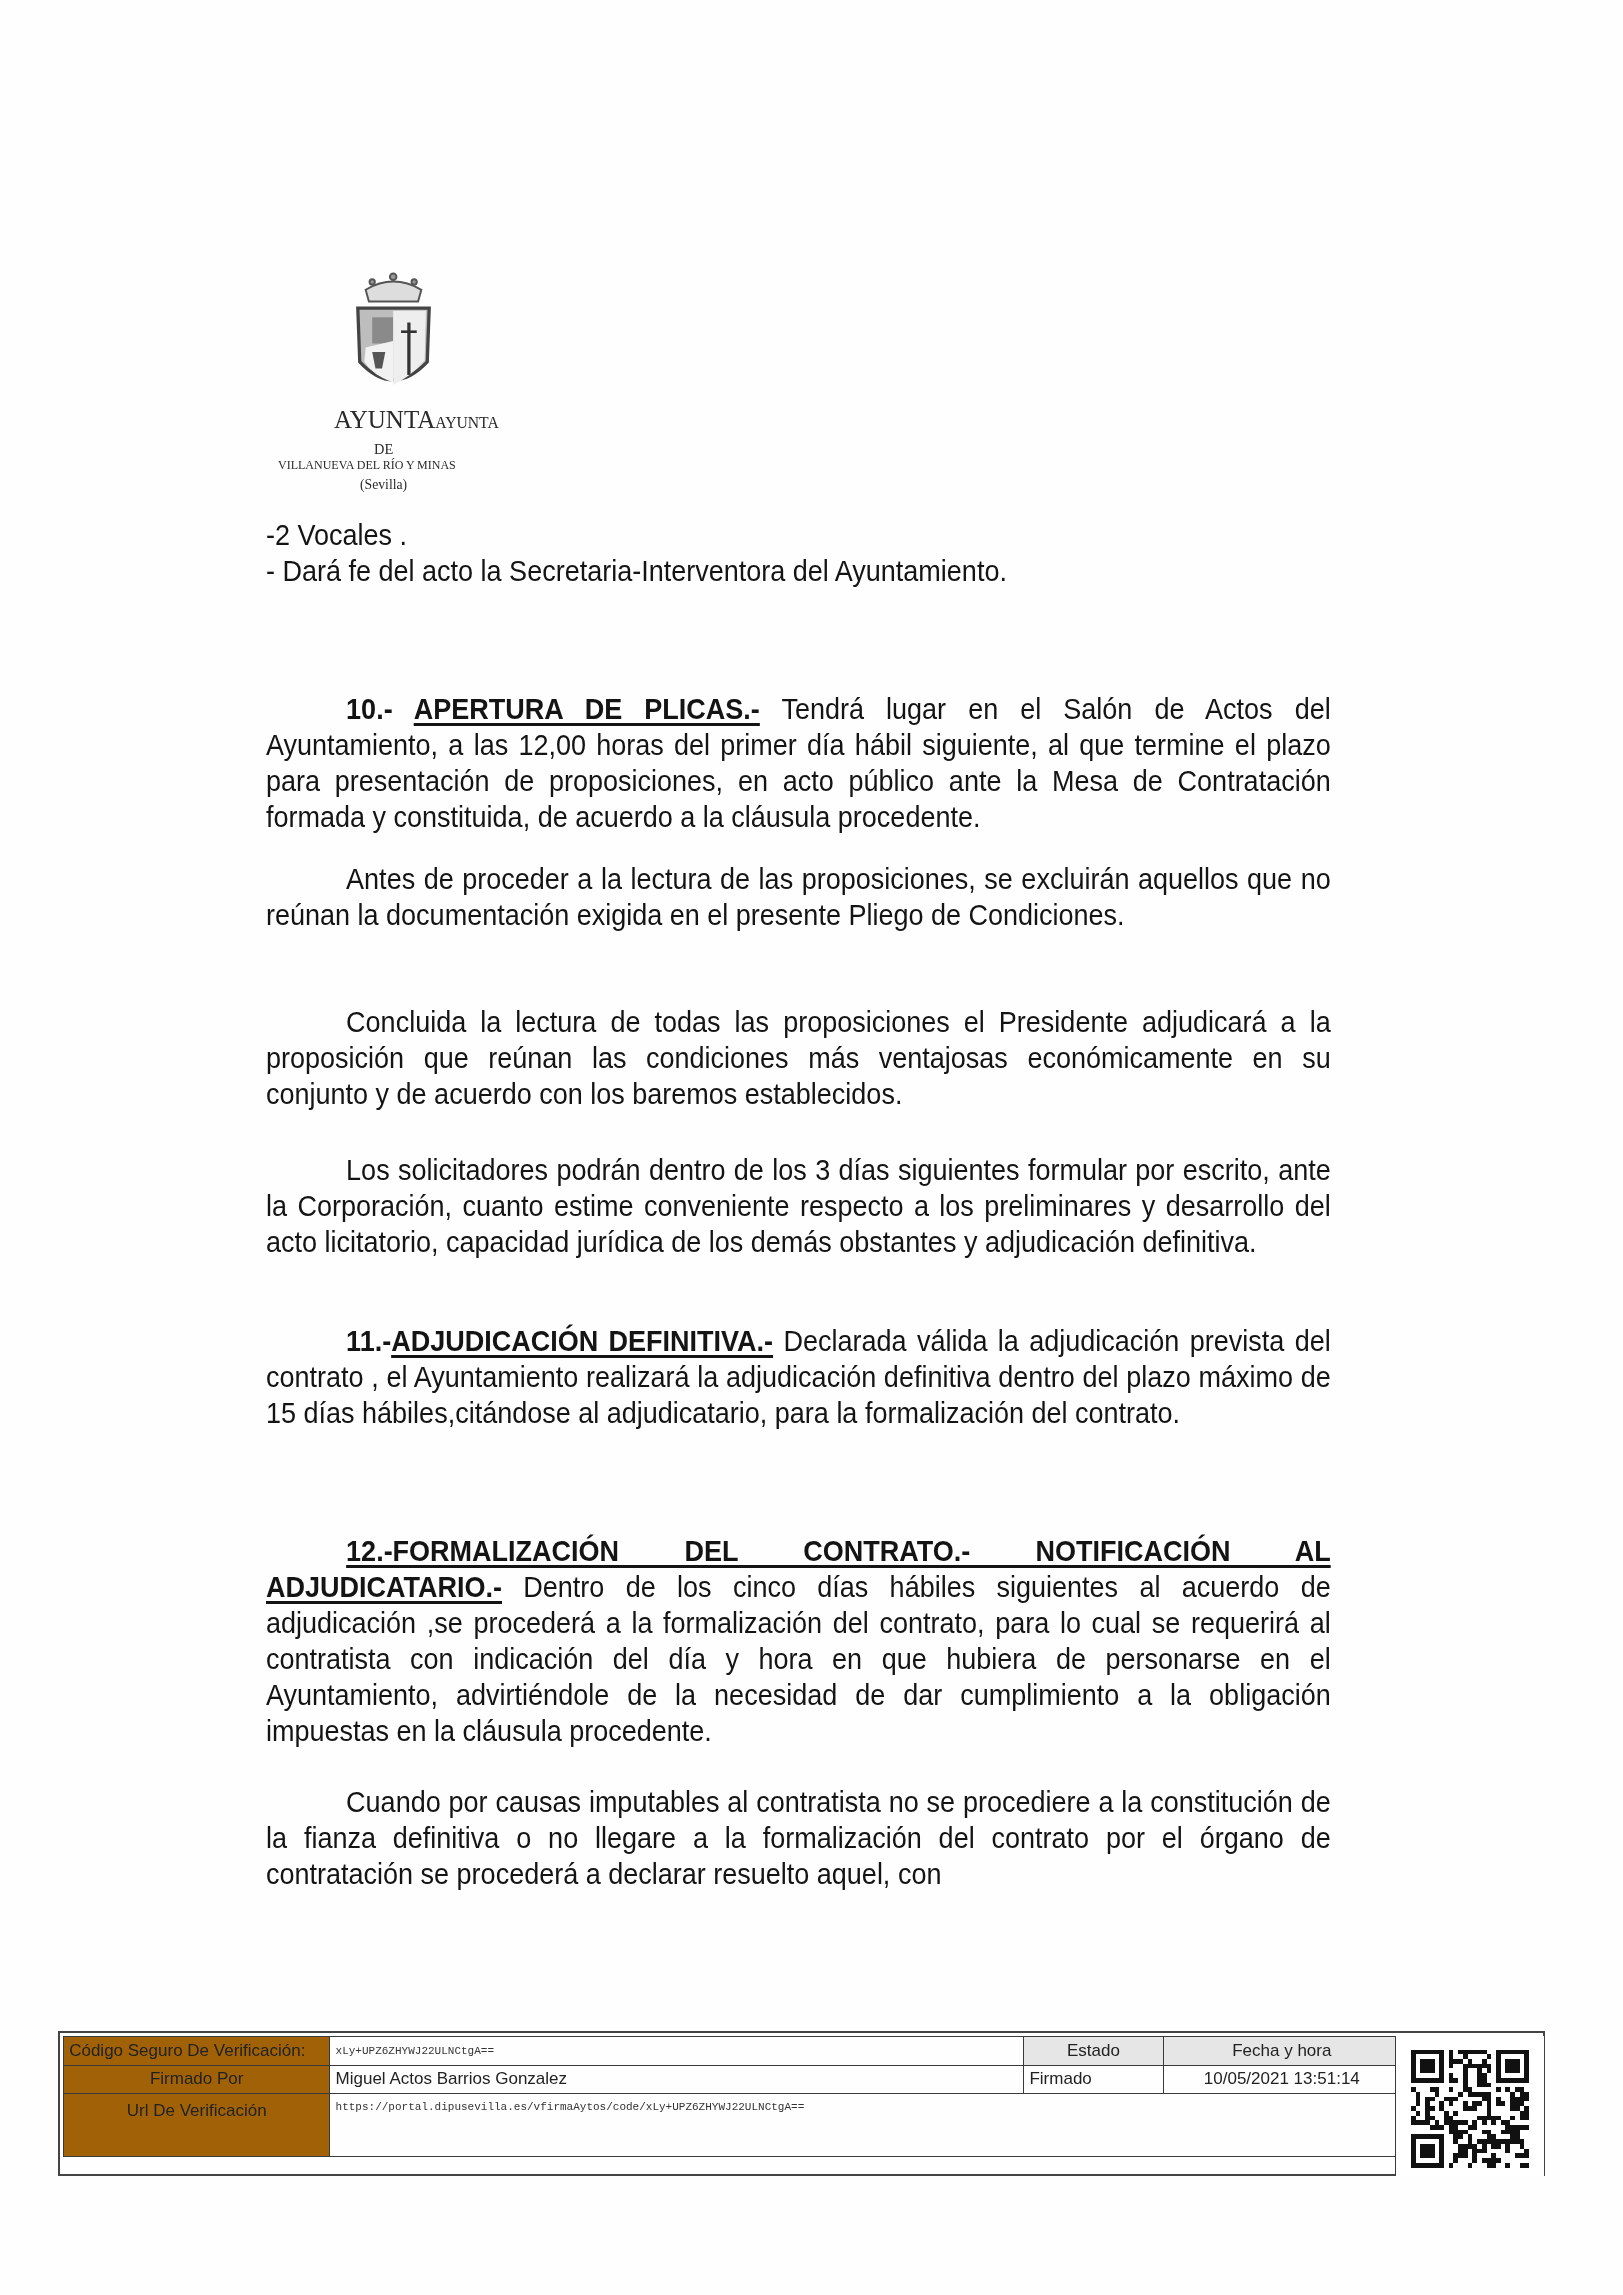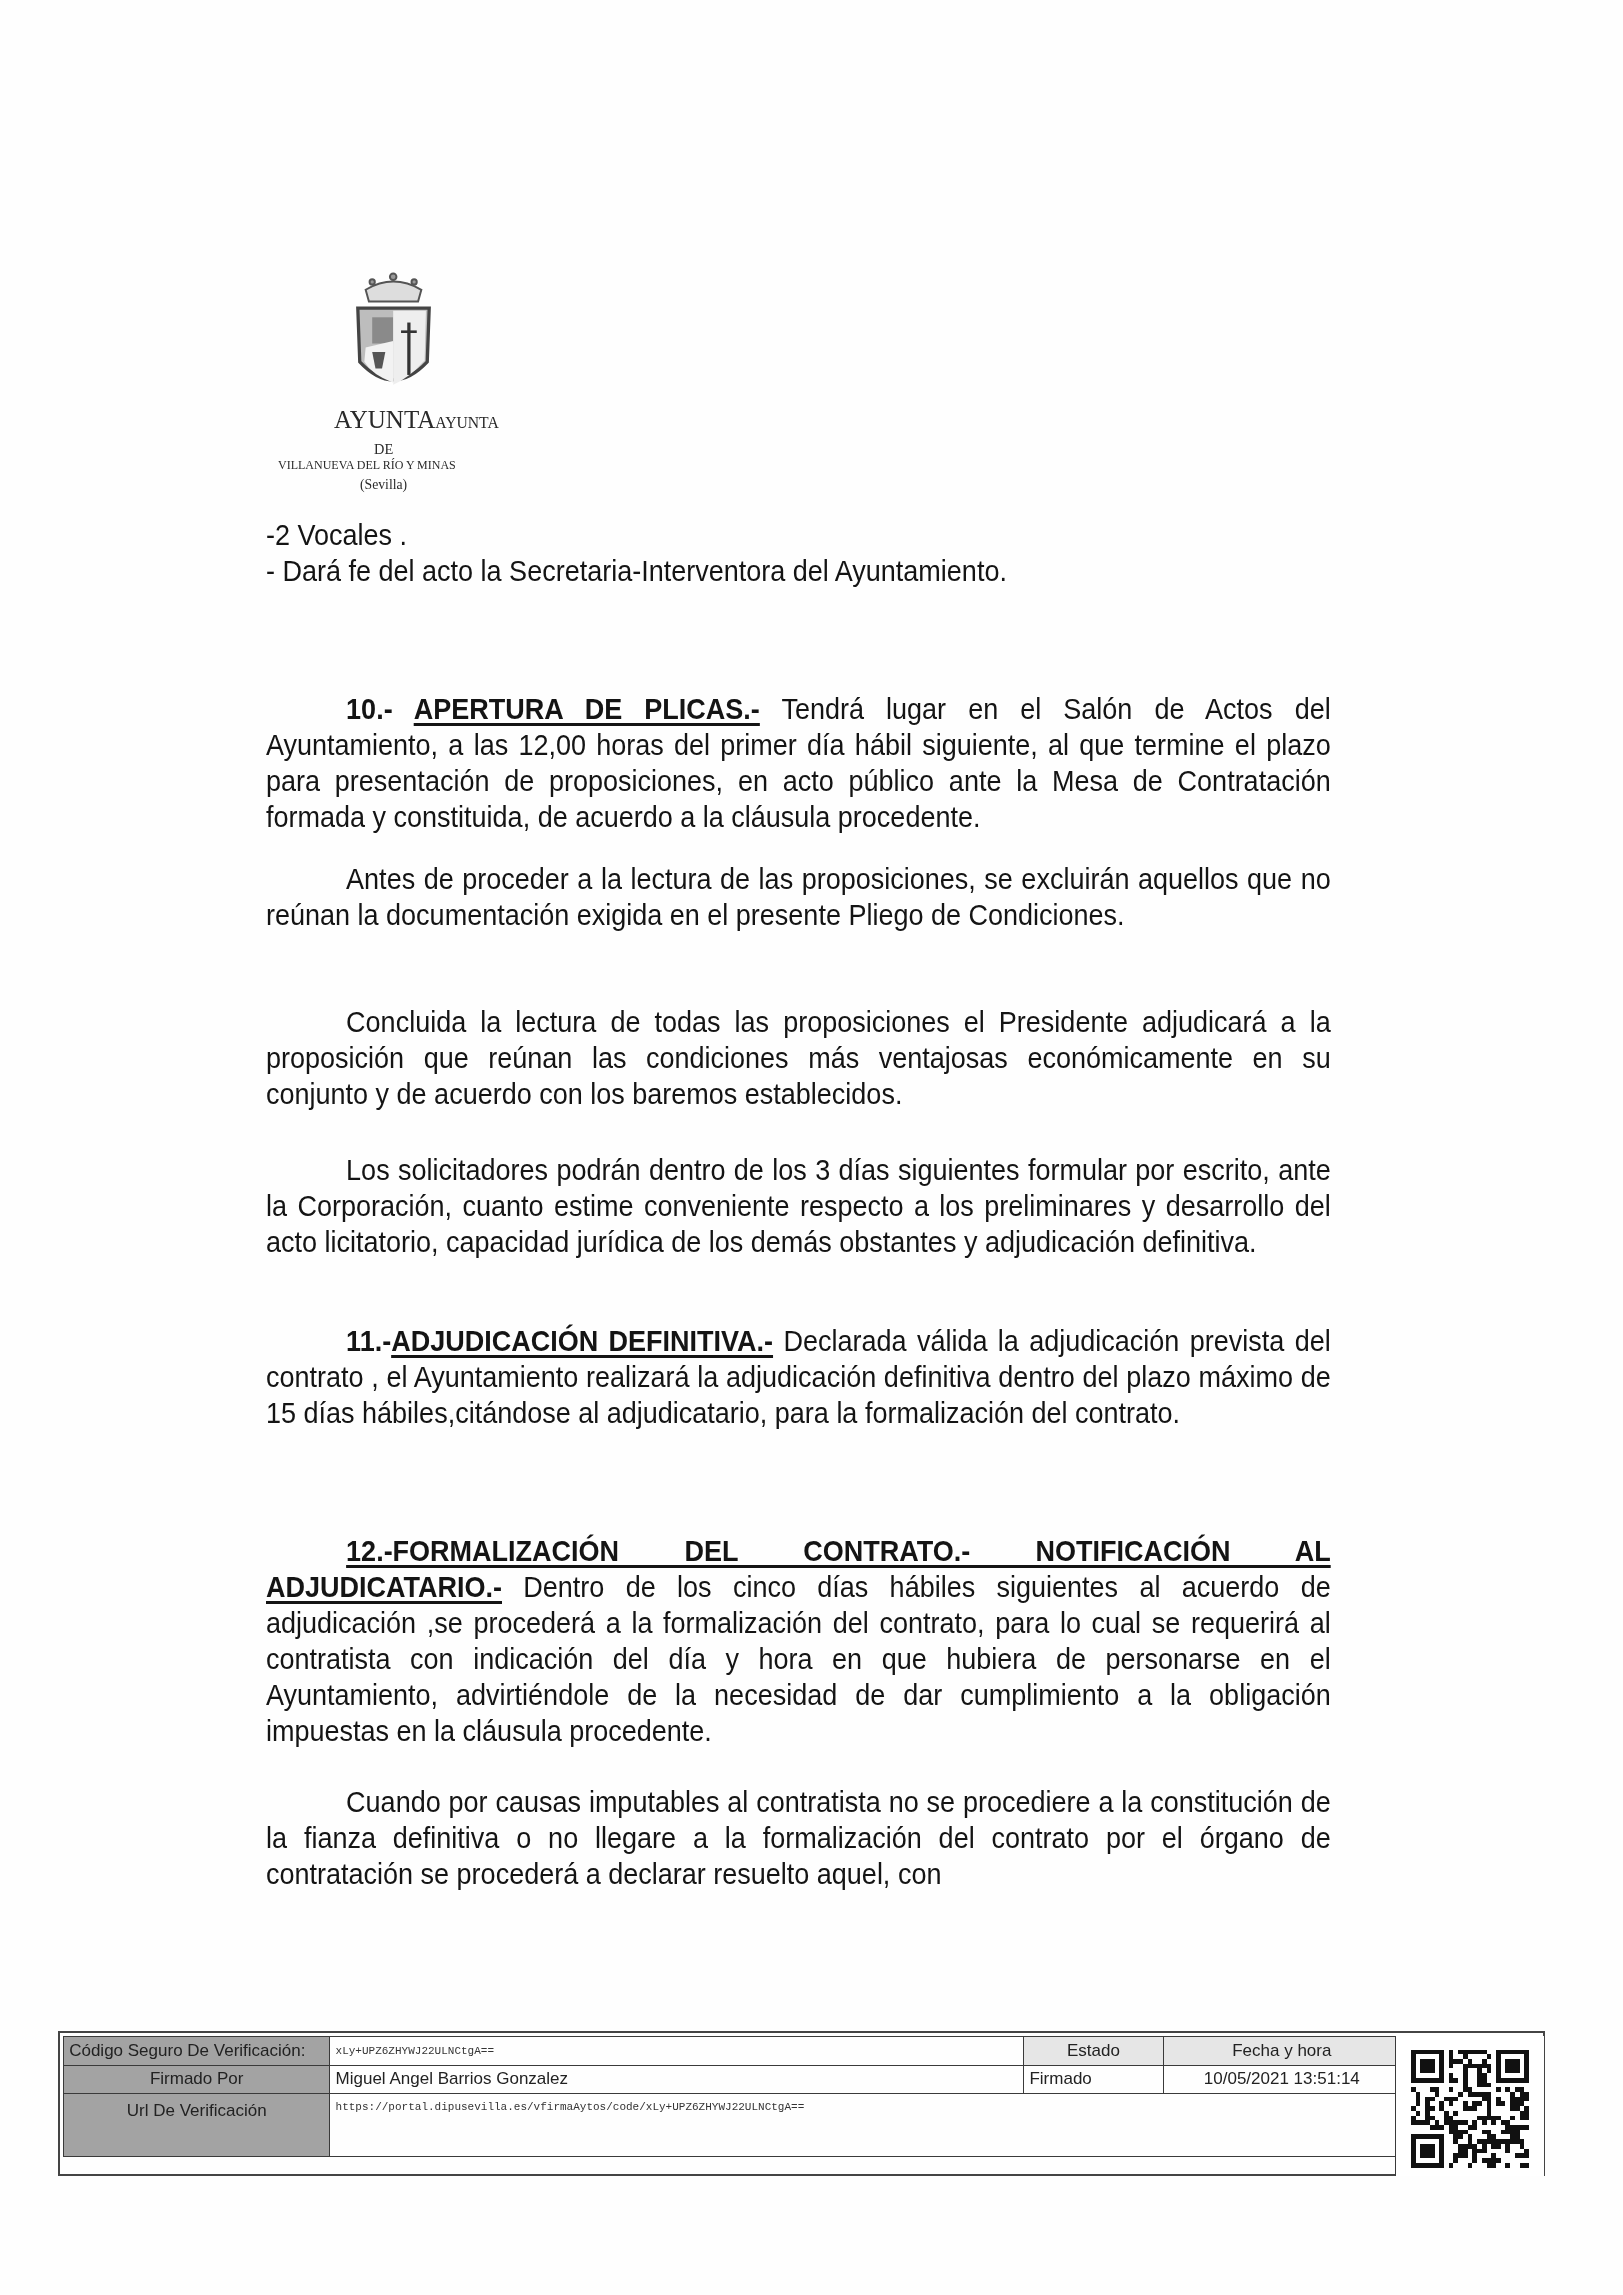--- a/index.html
+++ b/index.html
@@ -33,21 +33,21 @@
   .p11       { top: 1323px; }
   .p12       { top: 1533px; }
   .p-cuando  { top: 1784px; }
 
   
   .vbox { position: absolute; left: 58px; top: 2031px; width: 1487px; height: 145px;
           border: 2px solid #444; box-sizing: border-box; }
   .vtable { position: absolute; left: 63px; top: 2036px; width: 1338px; border-collapse: collapse;
             font-family: "Liberation Sans", sans-serif; font-size: 17px; color: #222; }
   .vtable td { border: 1.3px solid #3a3a3a; height: 27.5px; padding: 0 5.2px; white-space: nowrap; }
-  .vtable .lbl { background: #a3a3a3; text-align: center; width: 255px; margin-left: 16px; }
+  .vtable .lbl { background: #a16207; text-align: center; width: 255px; margin-left: 16px; }
   .vtable .lbl.left { text-align: left; }
   .vtable .val { text-align: left; }
   .vtable .mono { font-family: "Liberation Mono", monospace; font-size: 11px; text-align: left; color: #333; }
   .vtable .stat-h { background: #e6e6e6; text-align: center; width: 128px; }
   .vtable .stat { text-align: left; width: 128px; }
   .vtable .date-h { background: #e6e6e6; text-align: center; width: 226px; }
   .vtable .date { text-align: center; width: 226px; }
   .vtable .urlrow td { height: 55px; vertical-align: top; padding-top: 6.5px; }
   .qr-box { position: absolute; left: 1395px; top: 2036px; width: 149px; height: 140px;
             border-left: 1.3px solid #3a3a3a; box-sizing: border-box; background: #fff; }
@@ -97,21 +97,21 @@
   <table class="vtable">
     <tbody>
         <tr>
       <td class="lbl left">Código Seguro De Verificación:</td>
       <td class="mono">xLy+UPZ6ZHYWJ22ULNCtgA==</td>
       <td class="stat-h">Estado</td>
       <td class="date-h">Fecha y hora</td>
     </tr>
     <tr>
       <td class="lbl">Firmado Por</td>
-      <td class="val">Miguel Angel Barrios Gonzalez</td>
+      <td class="val">Miguel Actos Barrios Gonzalez</td>
       <td class="stat">Firmado</td>
       <td class="date">10/05/2021 13:51:14</td>
     </tr>
     <tr class="urlrow">
       <td class="lbl">Url De Verificación</td>
       <td class="mono" colspan="3">https://portal.dipusevilla.es/vfirmaAytos/code/xLy+UPZ6ZHYWJ22ULNCtgA==</td>
     </tr>
   </tbody>
     </table>
 

